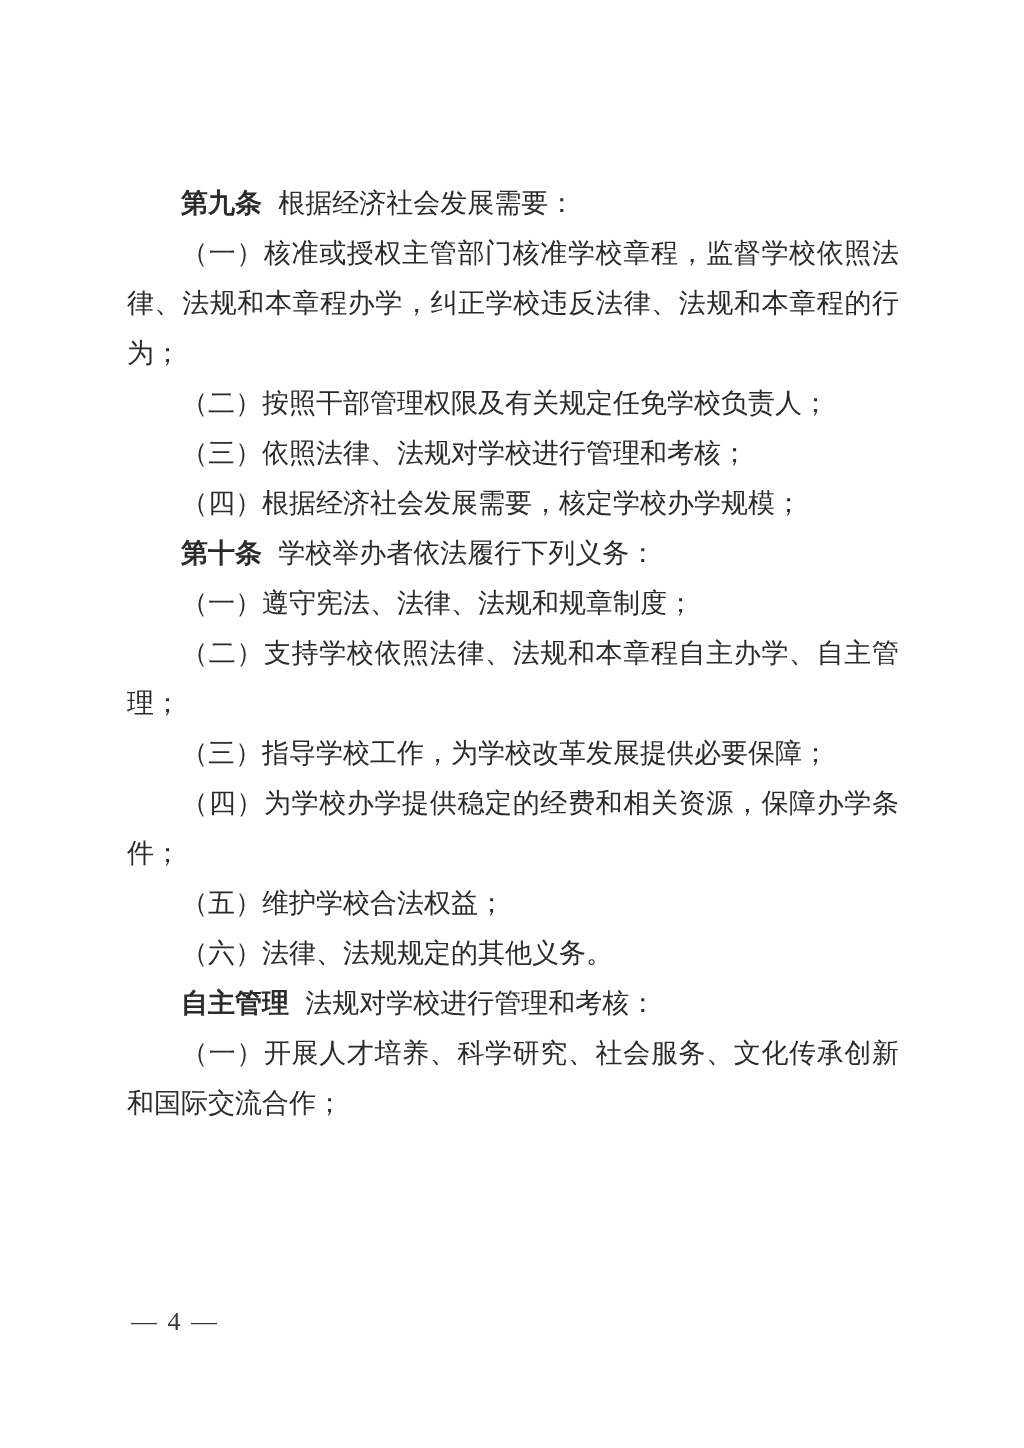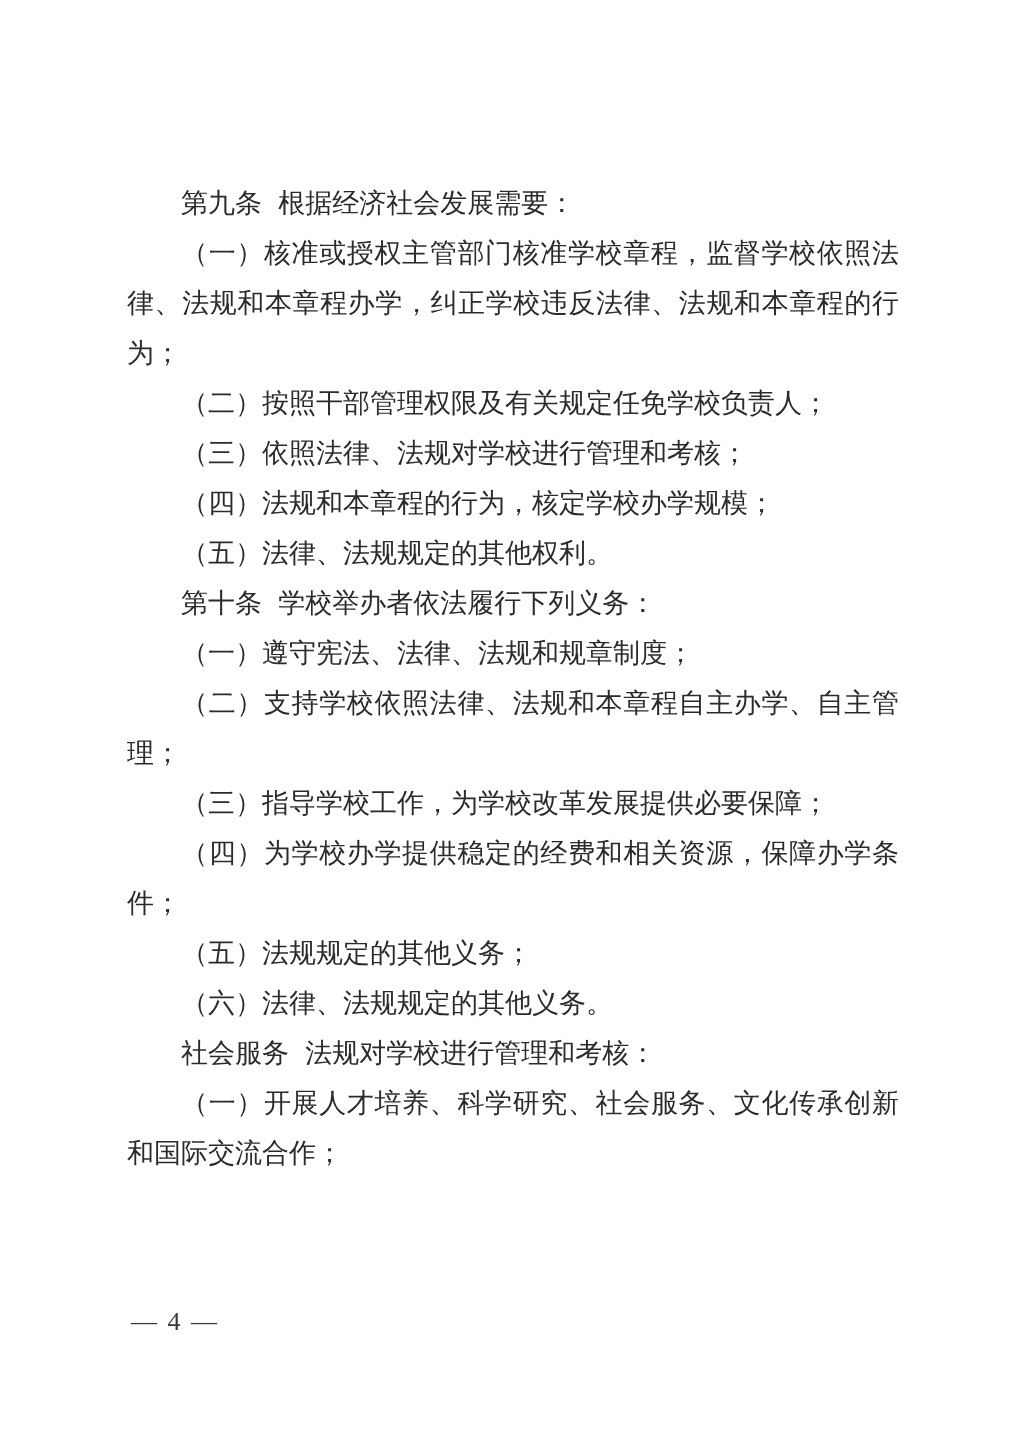--- a/index.html
+++ b/index.html
@@ -26,21 +26,21 @@
     color: #2b2b2b;
     text-align: justify;
     text-justify: inter-character;
   }
   .para {
     margin: 0;
     padding: 0;
     text-indent: 2em;
   }
   .article-no {
-    font-weight: 400;
+    font-weight: 700;
     margin-right: 0.6em;
   }
   .page-number {
     position: absolute;
     left: 131px;
     top: 1303px;
     font-size: 26px;
     line-height: 38px;
     color: #3a3a3a;
     letter-spacing: 2px;
@@ -53,37 +53,36 @@
 <div class="page">
   <div class="text-block">
   <p class="para"><b class="article-no">第九条</b><span class="para-text">根据经济社会发展需要：</span></p>
 
   <p class="para"><span class="para-text">（一）核准或授权主管部门核准学校章程，监督学校依照法律、法规和本章程办学，纠正学校违反法律、法规和本章程的行为；</span></p>
 
   <p class="para"><span class="para-text">（二）按照干部管理权限及有关规定任免学校负责人；</span></p>
 
   <p class="para"><span class="para-text">（三）依照法律、法规对学校进行管理和考核；</span></p>
 
-  <p class="para"><span class="para-text">（四）法规和本章程的行为，核定学校办学规模；</span></p>
+  <p class="para"><span class="para-text">（四）根据经济社会发展需要，核定学校办学规模；</span></p>
 
-  <p class="para"><span class="para-text">（五）法律、法规规定的其他权利。</span></p>
 
   <p class="para"><b class="article-no">第十条</b><span class="para-text">学校举办者依法履行下列义务：</span></p>
 
   <p class="para"><span class="para-text">（一）遵守宪法、法律、法规和规章制度；</span></p>
 
   <p class="para"><span class="para-text">（二）支持学校依照法律、法规和本章程自主办学、自主管理；</span></p>
 
   <p class="para"><span class="para-text">（三）指导学校工作，为学校改革发展提供必要保障；</span></p>
 
   <p class="para"><span class="para-text">（四）为学校办学提供稳定的经费和相关资源，保障办学条件；</span></p>
 
-  <p class="para"><span class="para-text">（五）法规规定的其他义务；</span></p>
+  <p class="para"><span class="para-text">（五）维护学校合法权益；</span></p>
 
   <p class="para"><span class="para-text">（六）法律、法规规定的其他义务。</span></p>
 
-  <p class="para"><b class="article-no">社会服务</b><span class="para-text">法规对学校进行管理和考核：</span></p>
+  <p class="para"><b class="article-no">自主管理</b><span class="para-text">法规对学校进行管理和考核：</span></p>
 
   <p class="para"><span class="para-text">（一）开展人才培养、科学研究、社会服务、文化传承创新和国际交流合作；</span></p>
 
 </div>
   <div class="page-number">— 4 —</div>
 </div>
 
 </body></html>

